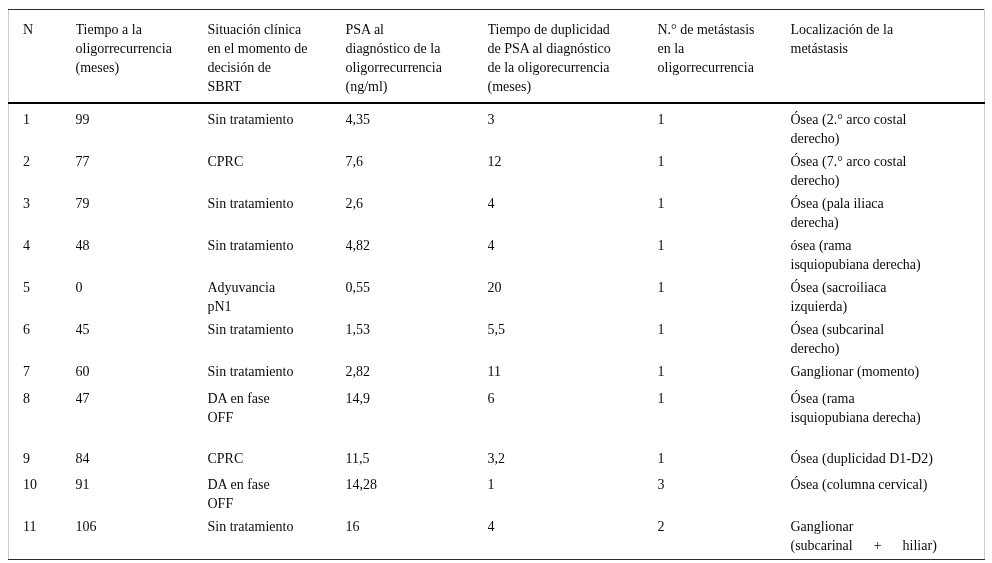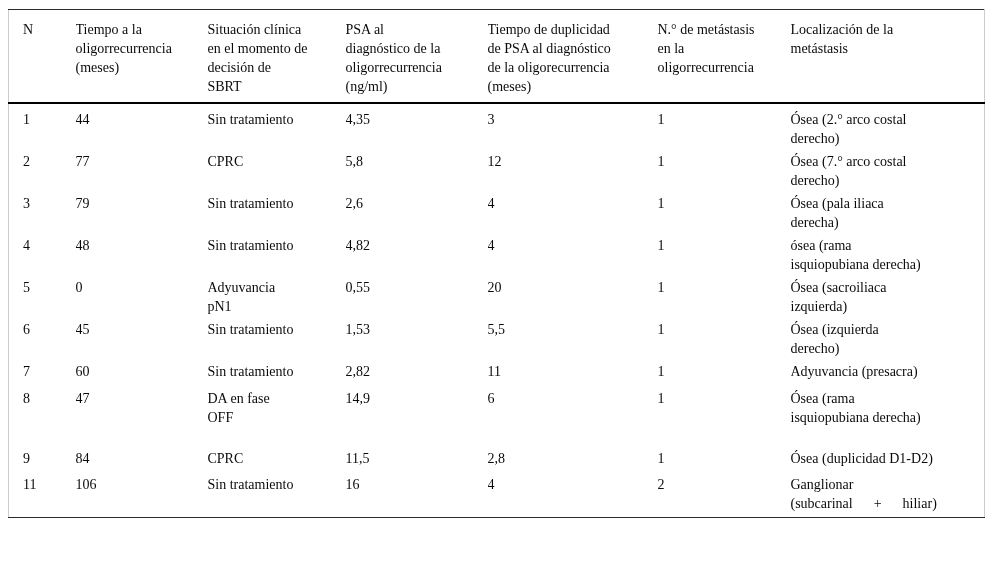--- a/index.html
+++ b/index.html
@@ -86,33 +86,33 @@
         <th>N.° de metástasis
 en la
 oligorrecurrencia</th>
         <th>Localización de la
 metástasis</th>
       </tr>
     </thead>
     <tbody>
         <tr>
     <td>1</td>
-    <td>44</td>
+    <td>99</td>
     <td>Sin tratamiento</td>
     <td>4,35</td>
     <td>3</td>
     <td>1</td>
     <td>Ósea (2.° arco costal
 derecho)</td>
   </tr>
         <tr>
     <td>2</td>
     <td>77</td>
     <td>CPRC</td>
-    <td>5,8</td>
+    <td>7,6</td>
     <td>12</td>
     <td>1</td>
     <td>Ósea (7.° arco costal
 derecho)</td>
   </tr>
         <tr>
     <td>3</td>
     <td>79</td>
     <td>Sin tratamiento</td>
     <td>2,6</td>
@@ -142,51 +142,61 @@
     <td>Ósea (sacroiliaca
 izquierda)</td>
   </tr>
         <tr>
     <td>6</td>
     <td>45</td>
     <td>Sin tratamiento</td>
     <td>1,53</td>
     <td>5,5</td>
     <td>1</td>
-    <td>Ósea (izquierda
+    <td>Ósea (subcarinal
 derecho)</td>
   </tr>
         <tr>
     <td>7</td>
     <td>60</td>
     <td>Sin tratamiento</td>
     <td>2,82</td>
     <td>11</td>
     <td>1</td>
-    <td>Adyuvancia (presacra)</td>
+    <td>Ganglionar (momento)</td>
   </tr>
         <tr>
     <td>8</td>
     <td>47</td>
     <td>DA en fase
 OFF</td>
     <td>14,9</td>
     <td>6</td>
     <td>1</td>
     <td>Ósea (rama
 isquiopubiana derecha)</td>
   </tr>
         <tr>
     <td>9</td>
     <td>84</td>
     <td>CPRC</td>
     <td>11,5</td>
-    <td>2,8</td>
+    <td>3,2</td>
     <td>1</td>
     <td>Ósea (duplicidad D1-D2)</td>
+  </tr>
+        <tr>
+    <td>10</td>
+    <td>91</td>
+    <td>DA en fase
+OFF</td>
+    <td>14,28</td>
+    <td>1</td>
+    <td>3</td>
+    <td>Ósea (columna cervical)</td>
   </tr>
         <tr>
     <td>11</td>
     <td>106</td>
     <td>Sin tratamiento</td>
     <td>16</td>
     <td>4</td>
     <td>2</td>
     <td>Ganglionar
 (subcarinal      +      hiliar)</td>

